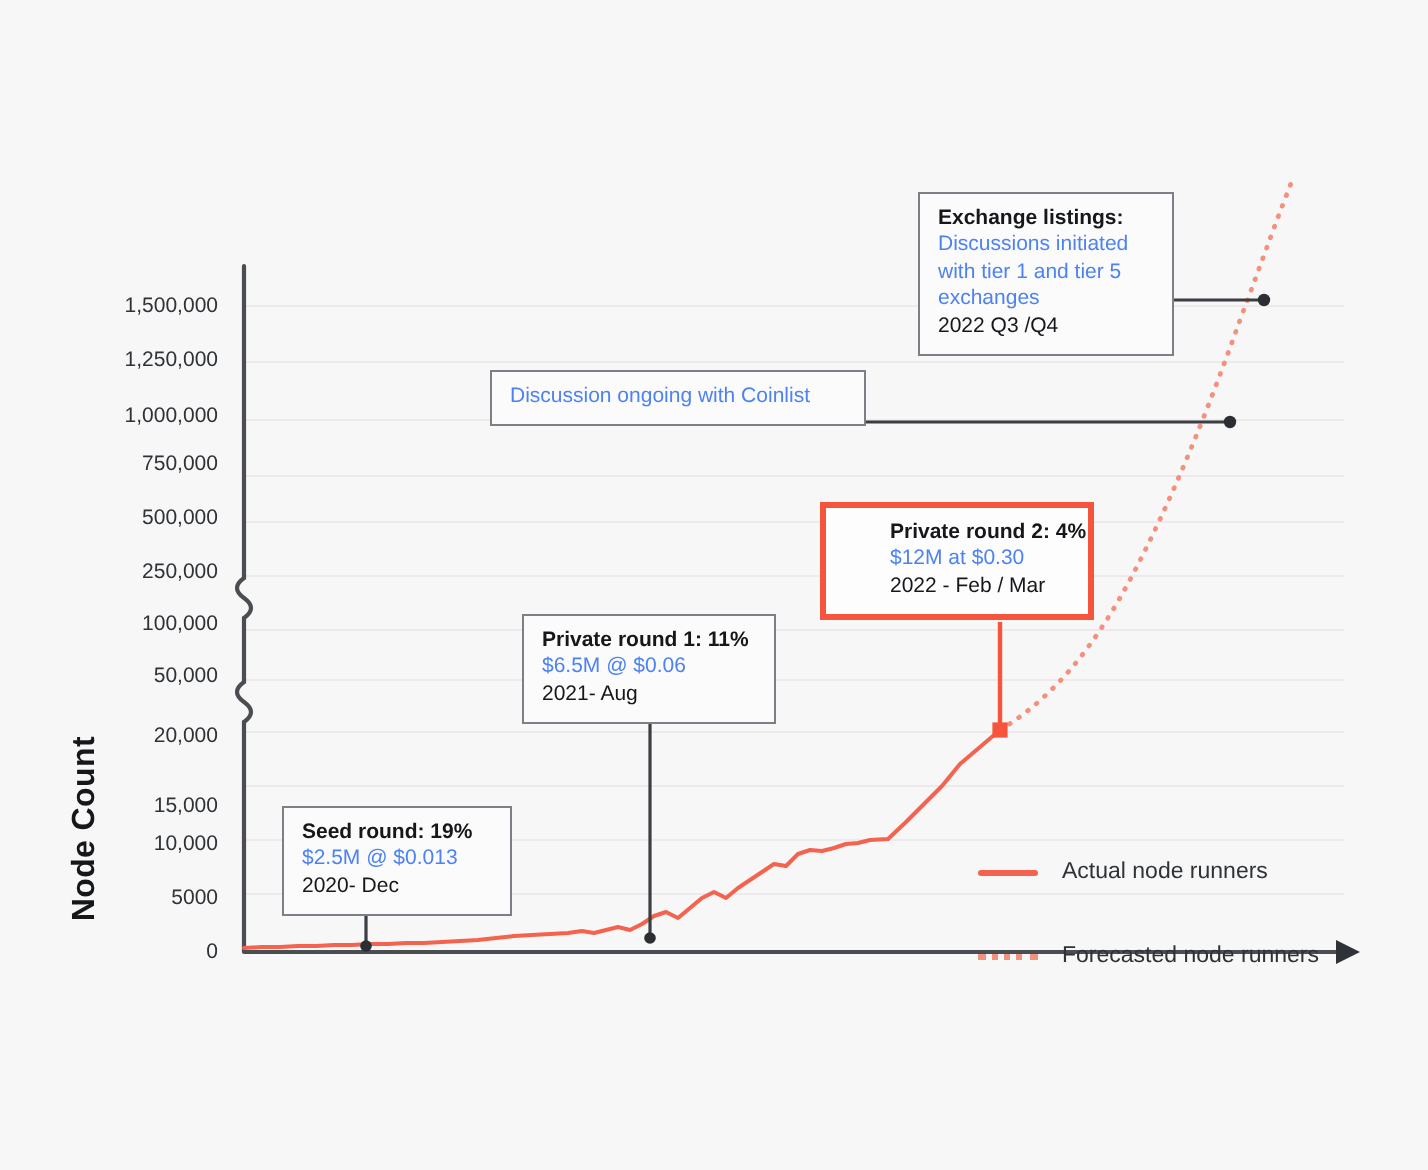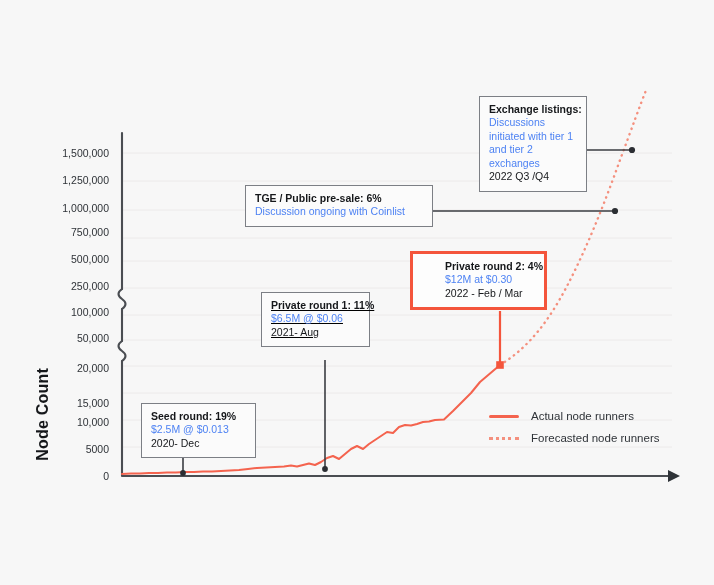--- a/index.html
+++ b/index.html
@@ -46,21 +46,21 @@
     background:#fdfdfd;
     padding-left:32px;
   }
   .anno .l1{font-size:10.5px;font-weight:bold;color:#15171a;white-space:nowrap;}
   .anno .l2{font-size:10.5px;color:#4d82f3;}
   .anno .l3{font-size:10.5px;color:#15171a;white-space:nowrap;}
   .anno.wrap .l2{white-space:normal;}
 
   
   .legend{position:absolute;left:489px;top:405px;}
-  .legend-row{display:flex;align-items:center;height:22px;}
+  .legend-row{display:flex;align-items:center;height:22px;margin-top:20px;}
   .legend-swatch{width:30px;height:3px;margin-right:12px;flex:0 0 auto;}
   .legend-swatch.solid{background:#f4634e;border-radius:2px;}
   .legend-swatch.dotted{
     height:0;border-top:3px dotted #f4907e;background:none;
   }
   .legend-label{font-size:11.5px;color:#2f3338;white-space:nowrap;}
   svg{position:absolute;left:0;top:0;}
 </style>
 </head>
 <body>
@@ -150,40 +150,39 @@
     <div class="ytick" style="top:175px;right:10px">1,250,000</div>
     <div class="ytick" style="top:148px;right:10px">1,500,000</div>
   </div>
 
   <div class="anno" style="left:141px;top:379px;width:115px;margin-top:24px;">
     <div class="l1">Seed round: 19%</div>
     <div class="l2">$2.5M @ $0.013</div>
     <div class="l3">2020- Dec</div>
   </div>
 
-  <div class="anno" style="left:261px;top:292px;width:109px;text-decoration:underline;">
+  <div class="anno" style="left:261px;top:307px;width:127px;">
     <div class="l1">Private round 1: 11%</div>
     <div class="l2">$6.5M @ $0.06</div>
     <div class="l3">2021- Aug</div>
   </div>
 
   <div class="anno red" style="left:410px;top:251px;width:137px;">
     <div class="l1">Private round 2: 4%</div>
     <div class="l2">$12M at $0.30</div>
     <div class="l3">2022 - Feb / Mar</div>
   </div>
 
   <div class="anno" style="left:245px;top:185px;width:188px;">
-    <div class="l1">TGE / Public pre-sale: 6%</div>
     <div class="l2">Discussion ongoing with Coinlist</div>
   </div>
 
-  <div class="anno wrap" style="left:479px;top:96px;width:108px;">
+  <div class="anno wrap" style="left:459px;top:96px;width:128px;">
     <div class="l1">Exchange listings:</div>
-    <div class="l2">Discussions initiated with tier 1 and tier 2 exchanges</div>
+    <div class="l2">Discussions initiated with tier 1 and tier 5 exchanges</div>
     <div class="l3">2022 Q3 /Q4</div>
   </div>
 
   <div class="legend">
     <div class="legend-row">
       <span class="legend-swatch solid"></span>
       <span class="legend-label">Actual node runners</span>
     </div>
     <div class="legend-row">
       <span class="legend-swatch dotted"></span>

